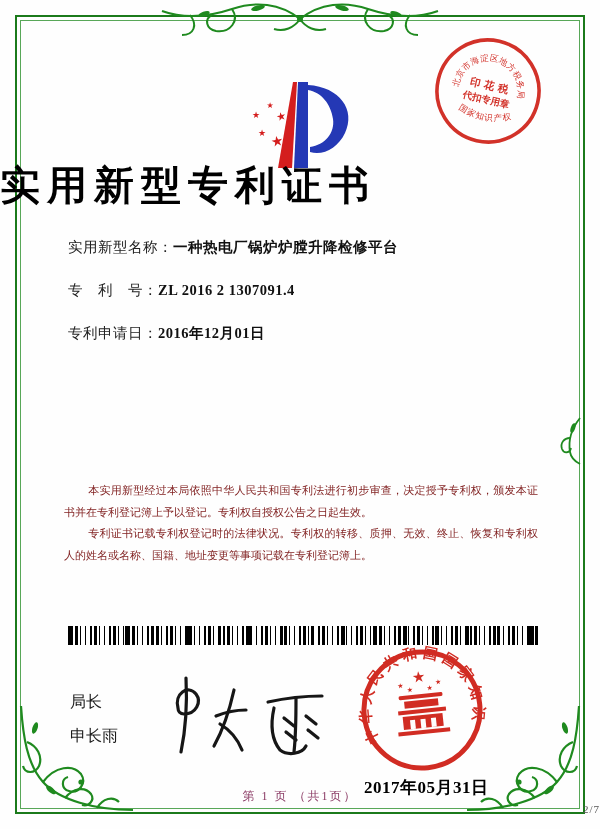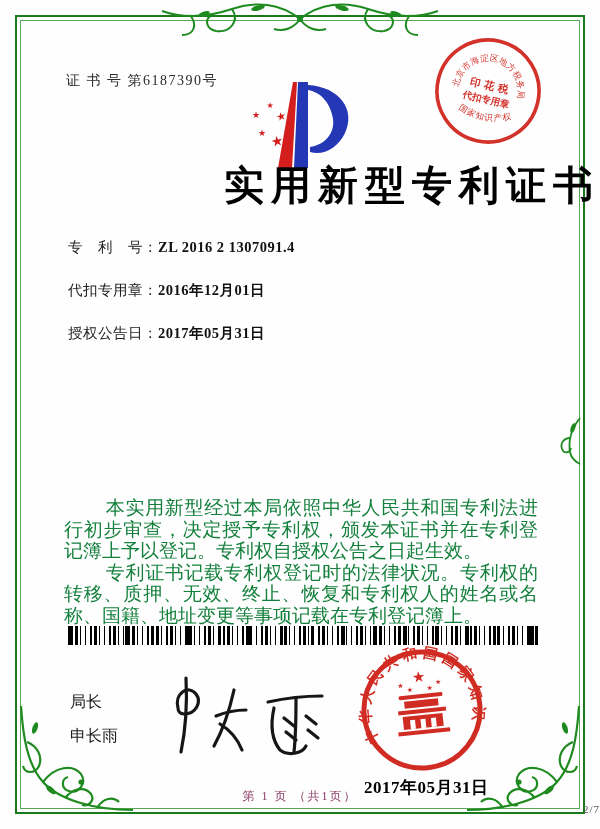--- a/index.html
+++ b/index.html
@@ -3,28 +3,28 @@
 <meta charset="utf-8">
 <style>
   html,body{margin:0;padding:0;background:#ddd;}
   .page{position:relative;width:600px;height:829px;background:#fefefe;overflow:hidden;
         font-family:"Liberation Serif","DejaVu Serif",serif;color:#1a1a1a;}
   .border-outer{position:absolute;inset:15px;border:2px solid #1b7a1b;pointer-events:none;}
   .border-inner{position:absolute;inset:20px;border:1px solid #58a758;pointer-events:none;}
   .ornament{position:absolute;pointer-events:none;}
   .cert-no{position:absolute;left:66px;top:72px;font-size:14px;letter-spacing:1.5px;color:#2a2a2a;}
   .logo{position:absolute;left:240px;top:80px;}
-  .title{position:absolute;left:0;right:0;top:158px;text-align:right;
+  .title{position:absolute;left:0;right:0;top:158px;text-align:left;
          font-size:40px;font-weight:bold;letter-spacing:7px;color:#000;}
   .fields{position:absolute;left:68px;top:238px;width:475px;}
   .field-row{font-size:14.5px;letter-spacing:.5px;height:21px;margin-bottom:22px;white-space:nowrap;}
   .f-label{color:#222;}
   .f-value{font-weight:bold;color:#111;}
-  .paragraphs{position:absolute;left:64px;top:497px;width:474px;font-size:19px;
-              line-height:21.5px;text-align:justify;color:#15803d;}
+  .paragraphs{position:absolute;left:64px;top:480px;width:474px;font-size:11px;
+              line-height:21.5px;text-align:justify;color:#7f1d1d;}
   .paragraphs p{margin:0;text-indent:2.2em;}
   .barcode{position:absolute;left:68px;top:626px;width:464px;height:19px;background-color:#fff;
     border-left:3px solid #000;border-right:3px solid #000;
     background-image:
       repeating-linear-gradient(90deg,#000 0 2px,transparent 2px 4px,#000 4px 7px,transparent 7px 9px,#000 9px 10px,transparent 10px 14px,#000 14px 15px,transparent 15px 19px),
       repeating-linear-gradient(90deg,transparent 0 23px,#000 23px 26px,transparent 26px 31px);}
   .sig-title{position:absolute;left:70px;top:692px;font-size:16px;font-family:Liberation Sans, sans-serif;}
   .sig-name{position:absolute;left:70px;top:726px;font-size:16px;font-family:Liberation Mono, monospace;}
   .signature-svg{position:absolute;left:150px;top:668px;}
   .stamp-seal{position:absolute;left:433px;top:36px;transform:rotate(13deg);opacity:.92;}
@@ -95,21 +95,20 @@
   </svg>
 
   <svg class="ornament" style="left:556px;top:416px" width="26" height="50" viewBox="0 0 26 50">
     <g stroke="#1f8a1f" fill="none" stroke-width="1.8">
       <path d="M24,2 C16,12 12,24 14,36 C15,42 20,46 24,48"></path>
       <path d="M14,22 C8,22 4,27 6,33 C8,38 14,37 15,32"></path>
     </g>
     <ellipse cx="17" cy="12" rx="2.2" ry="5" fill="#1f8a1f" transform="rotate(20 17 12)"></ellipse>
   </svg>
 
-  <div class="cert-no">证 书 号 第6187390号</div>
 
   <svg class="stamp-seal" width="110" height="110" viewBox="0 0 110 110">
     <defs>
       <path id="stArcTop" d="M 25.5 60.2 A 30 30 0 1 1 84.5 60.2"></path>
       <path id="stArcBot" d="M 28 78 Q 55 90 82 78"></path>
     </defs>
     <circle cx="55" cy="55" r="51" fill="none" stroke="#cf2118" stroke-width="3.6"></circle>
     <text font-size="8.5" fill="#cf2118" letter-spacing="0.5">
       <textPath href="#stArcTop" startOffset="2">北京市海淀区地方税务局</textPath>
     </text>
@@ -130,27 +129,27 @@
       <text x="42" y="40" font-size="11" transform="rotate(-14 42 40)">★</text>
       <text x="22" y="56" font-size="9">★</text>
       <text x="38" y="66" font-size="14" transform="rotate(-10 38 66)">★</text>
     </g>
   </svg>
 
   <div class="title">实用新型专利证书</div>
 
   <div class="fields">
     <div class="field-row">
+      <span class="f-label">实用新型名称：</span><span class="f-value">一种热电厂锅炉炉膛升降检修平台</span>
+    </div>
+    <div class="field-row">
       <span class="f-label">专　利　号：</span><span class="f-value">ZL 2016 2 1307091.4</span>
     </div>
     <div class="field-row">
-      <span class="f-label">代扣专用章：</span><span class="f-value">2016年12月01日</span>
-    </div>
-    <div class="field-row">
-      <span class="f-label">授权公告日：</span><span class="f-value">2017年05月31日</span>
+      <span class="f-label">专利申请日：</span><span class="f-value">2016年12月01日</span>
     </div>
   </div>
 
   <div class="paragraphs">
     <p>本实用新型经过本局依照中华人民共和国专利法进行初步审查，决定授予专利权，颁发本证书并在专利登记簿上予以登记。专利权自授权公告之日起生效。</p>
     <p>专利证书记载专利权登记时的法律状况。专利权的转移、质押、无效、终止、恢复和专利权人的姓名或名称、国籍、地址变更等事项记载在专利登记簿上。</p>
   </div>
 
   <div class="barcode"></div>
 

